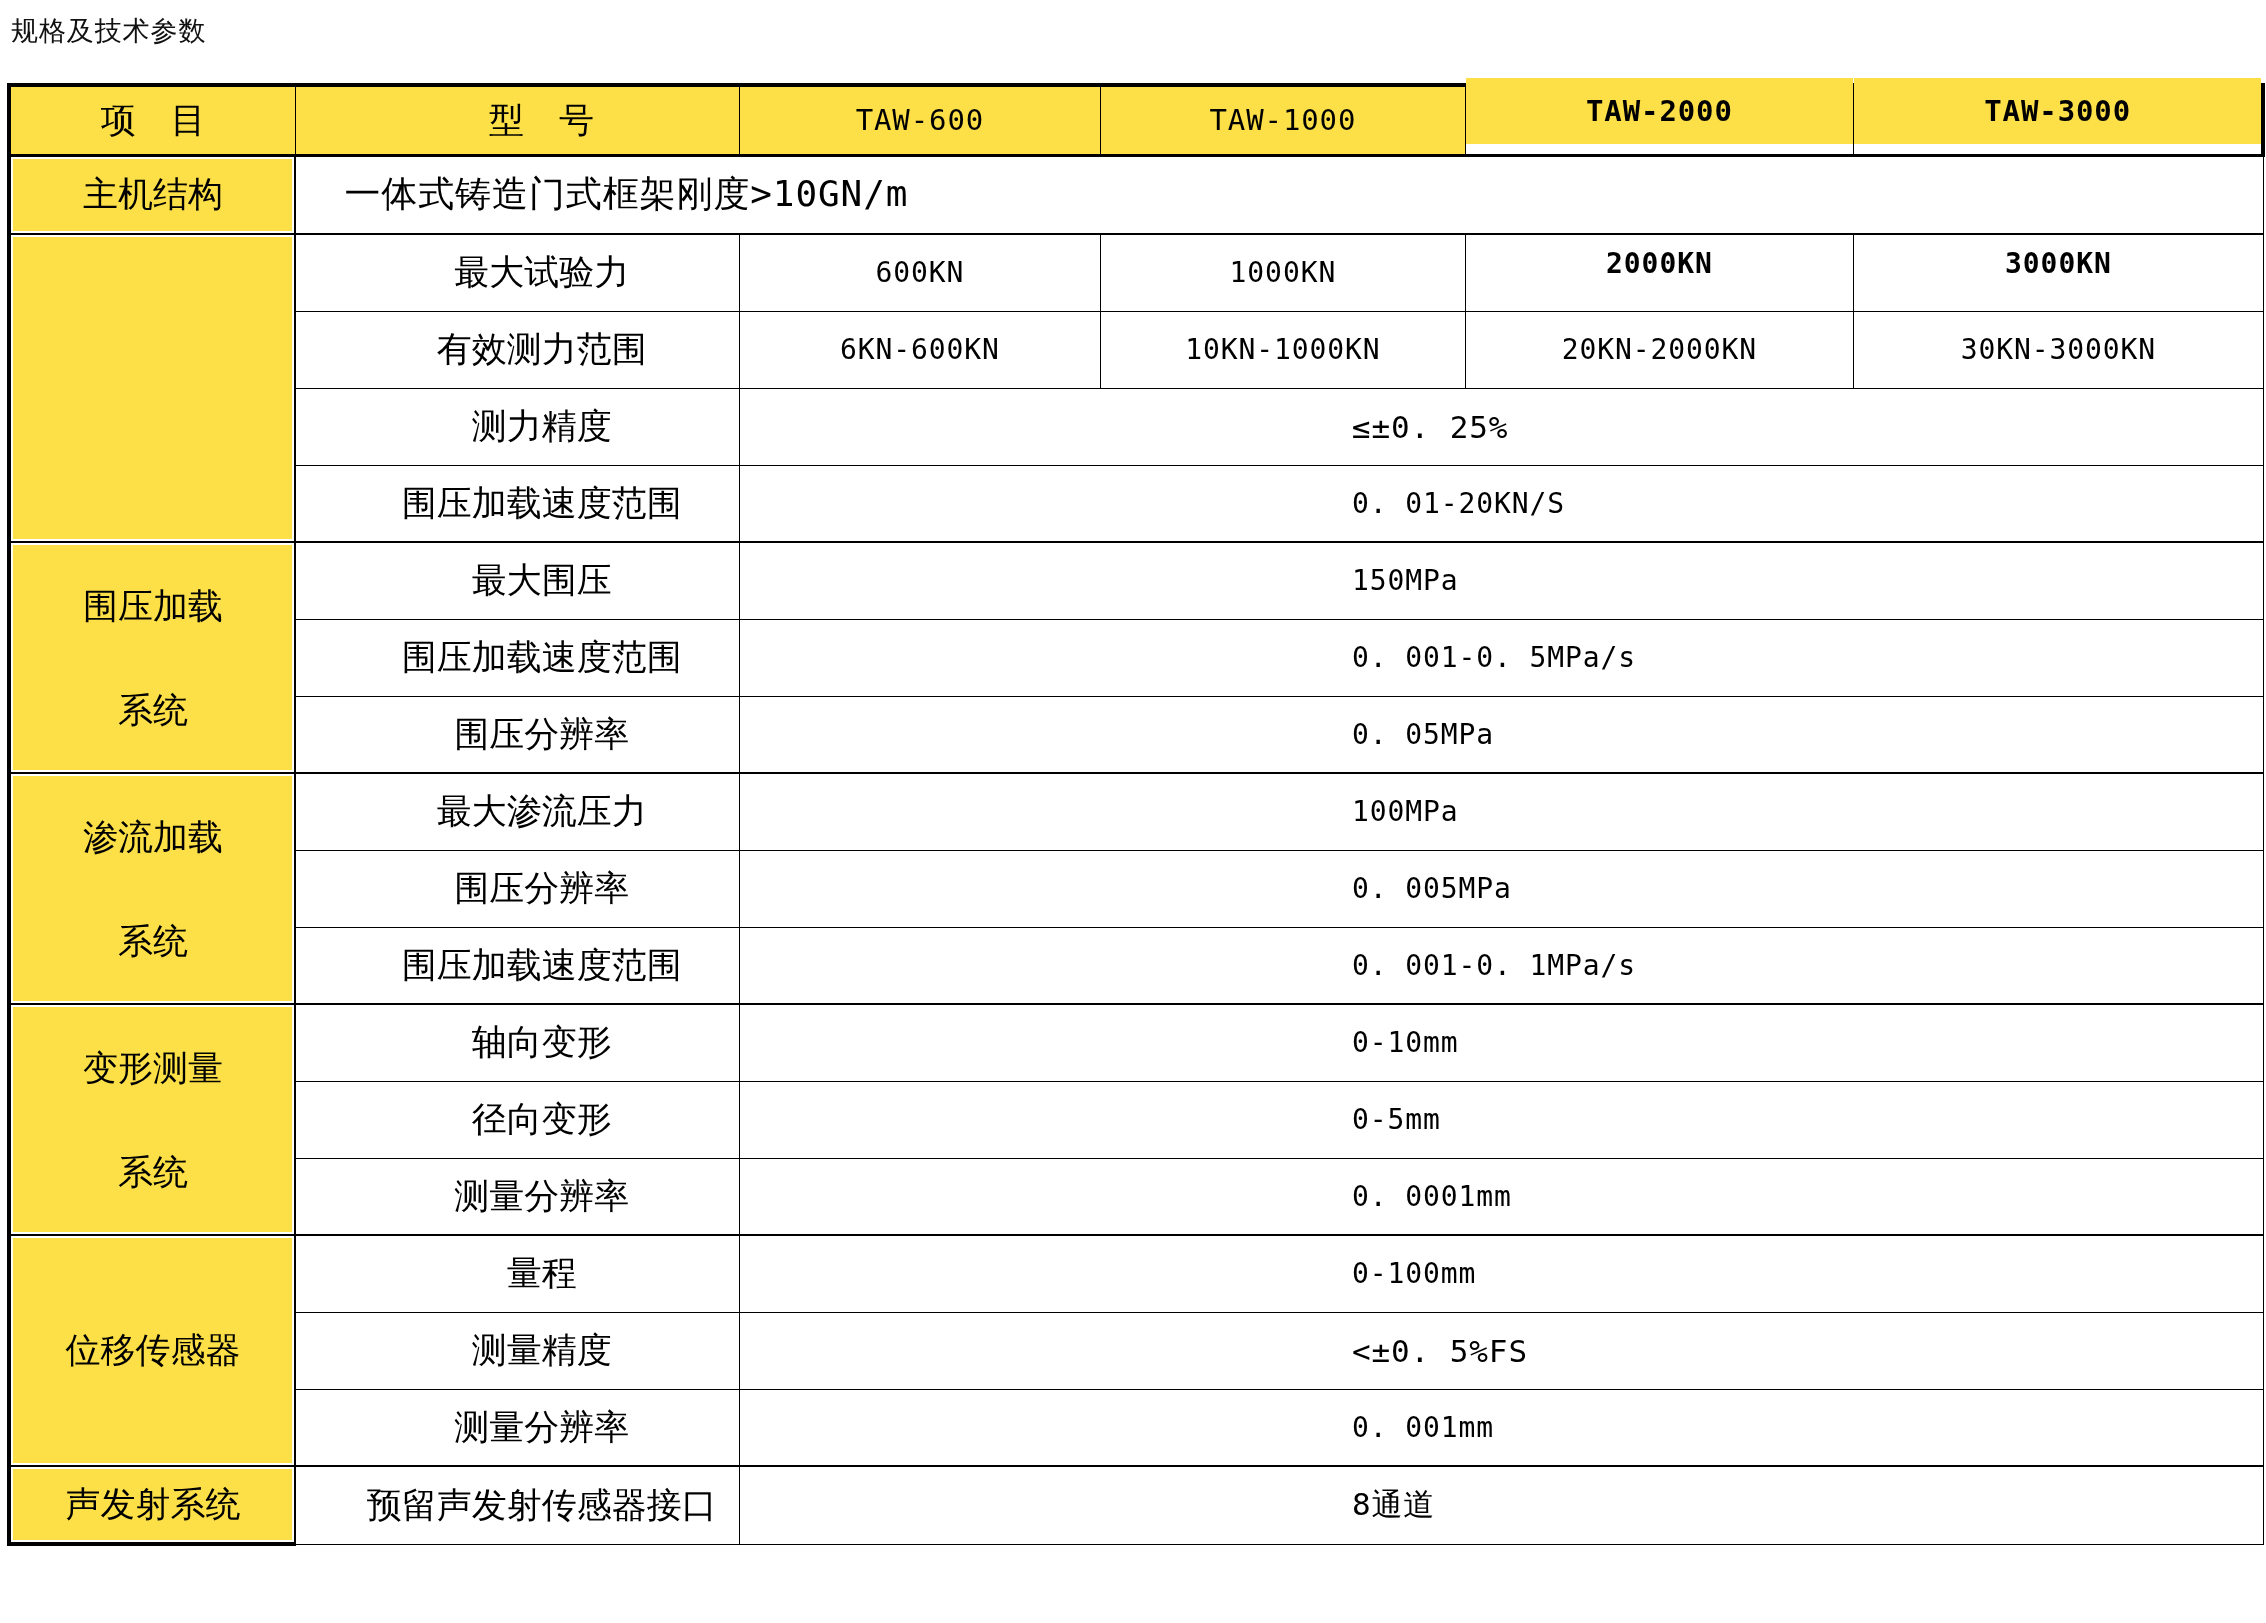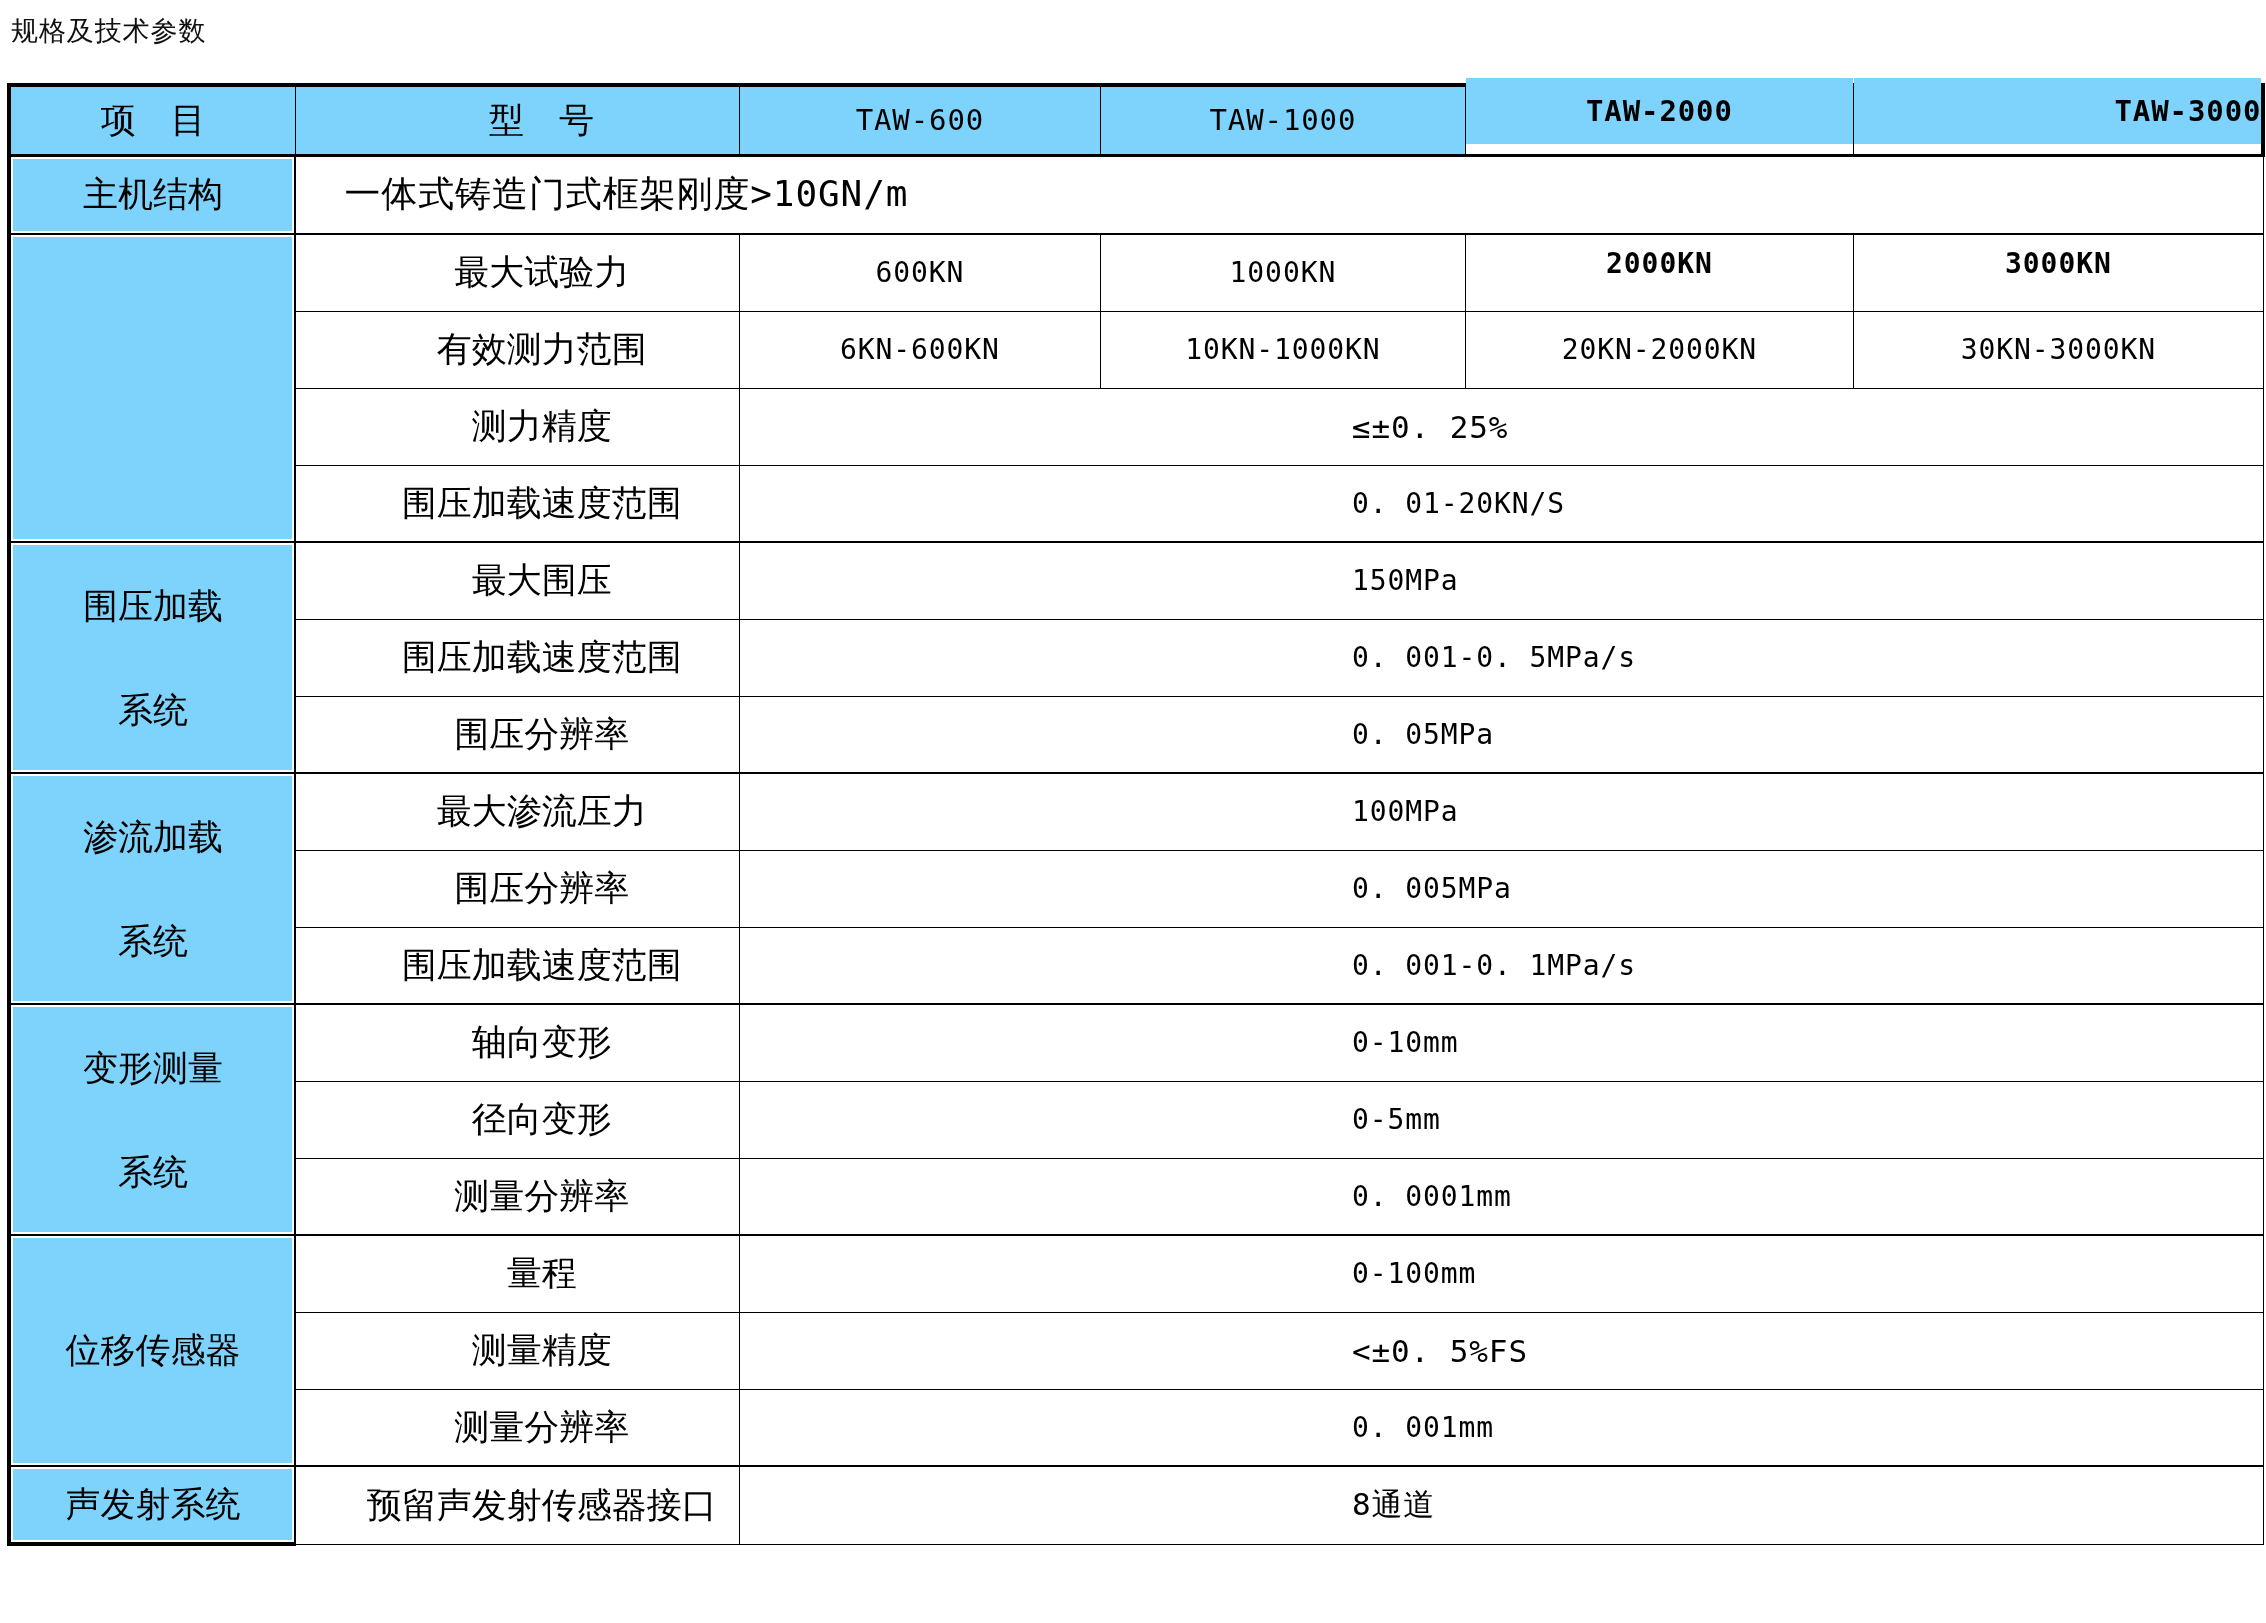--- a/index.html
+++ b/index.html
@@ -14,26 +14,26 @@
   table.spec{
     position:absolute;left:7.4px;top:83px;
     border-collapse:collapse;table-layout:fixed;
     width:2253px;
   }
   td{border:1.9px solid #000;vertical-align:middle;padding:0;overflow:hidden;}
 
   
   tr.head td{border-top:4.6px solid #000;border-bottom:3.7px solid #000;}
   tr.head td.first{border-left:4.6px solid #000;}
-  tr.head td.last{border-right:4.6px solid #000;text-align:right;}
+  tr.head td.last{border-right:4.6px solid #000;}
   td.col1{border-left:4.6px solid #000;border-right:2.8px solid #000;}
   tr.section-start td{border-top:2.8px solid #000;}
   td.bottom-thick{border-bottom:4.6px solid #000;}
 
-  .bg-blue{background:#7dd3fc;}
+  .bg-blue{background:#fde047;}
   td.col1.bg-blue{box-shadow:inset 0 0 0 1.9px #fff;}
 
   
   .cjk{font-size:35px;text-align:center;}
   .head .cjk{font-size:35px;}
   .model{font-family:"DejaVu Sans Mono",monospace;font-size:29px;text-align:center;letter-spacing:0.9px;}
   .label{font-size:35px;text-align:center;padding-left:48px;}
   .val{font-family:"DejaVu Sans Mono",monospace;font-size:28px;text-align:center;letter-spacing:0.9px;}
   .val-merged{text-align:left;padding-left:612px;}
   .val-mixed{font-size:31px;}

